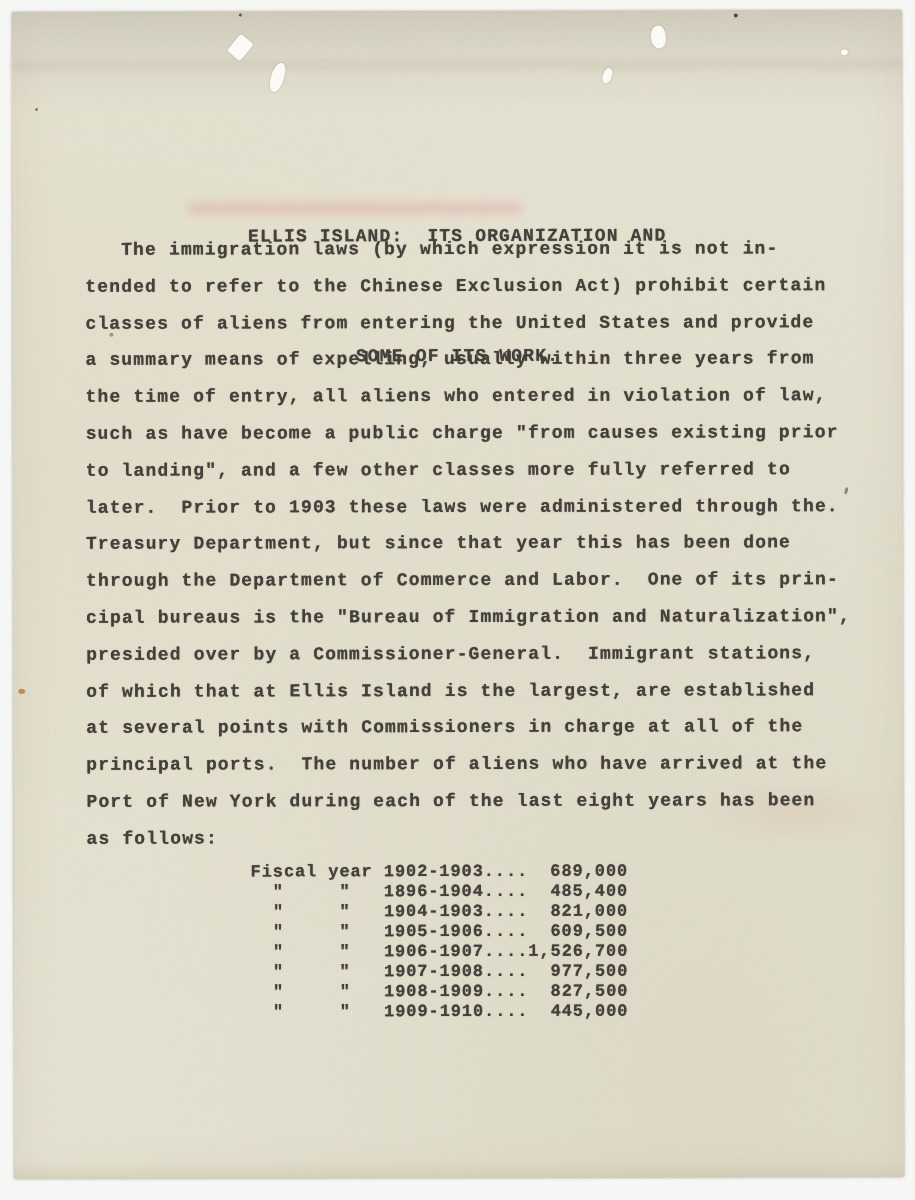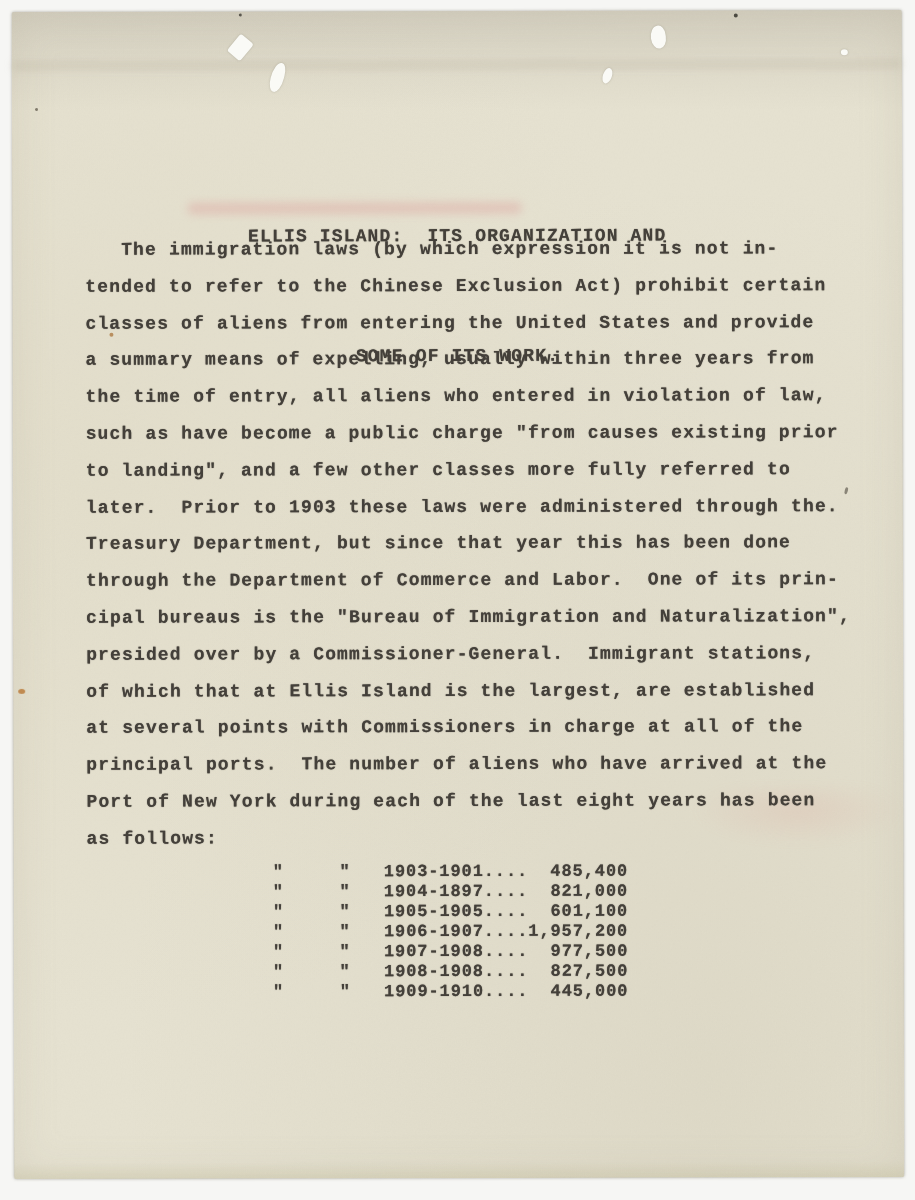--- a/index.html
+++ b/index.html
@@ -109,22 +109,23 @@
       <div class="p-line">cipal bureaus is the "Bureau of Immigration and Naturalization",</div>
       <div class="p-line">presided over by a Commissioner-General.  Immigrant stations,</div>
       <div class="p-line">of which that at Ellis Island is the largest, are established</div>
       <div class="p-line">at several points with Commissioners in charge at all of the</div>
       <div class="p-line">principal ports.  The number of aliens who have arrived at the</div>
       <div class="p-line">Port of New York during each of the last eight years has been</div>
       <div class="p-line">as follows:</div>
     </div>
 
   <div class="fiscal-table ink">
-      <div class="t-row"><span>  "     "   </span><span>1903-1901</span><span>....</span><span>  485,400</span></div>
-      <div class="t-row"><span>  "     "   </span><span>1904-1897</span><span>....</span><span>  821,000</span></div>
-      <div class="t-row"><span>  "     "   </span><span>1905-1905</span><span>....</span><span>  601,100</span></div>
-      <div class="t-row"><span>  "     "   </span><span>1906-1907</span><span>....</span><span>1,957,200</span></div>
+      <div class="t-row"><span>Fiscal year </span><span>1902-1903</span><span>....</span><span>  689,000</span></div>
+      <div class="t-row"><span>  "     "   </span><span>1896-1904</span><span>....</span><span>  485,400</span></div>
+      <div class="t-row"><span>  "     "   </span><span>1904-1903</span><span>....</span><span>  821,000</span></div>
+      <div class="t-row"><span>  "     "   </span><span>1905-1906</span><span>....</span><span>  609,500</span></div>
+      <div class="t-row"><span>  "     "   </span><span>1906-1907</span><span>....</span><span>1,526,700</span></div>
       <div class="t-row"><span>  "     "   </span><span>1907-1908</span><span>....</span><span>  977,500</span></div>
-      <div class="t-row"><span>  "     "   </span><span>1908-1908</span><span>....</span><span>  827,500</span></div>
+      <div class="t-row"><span>  "     "   </span><span>1908-1909</span><span>....</span><span>  827,500</span></div>
       <div class="t-row"><span>  "     "   </span><span>1909-1910</span><span>....</span><span>  445,000</span></div>
     </div>
 
 </div>
 
 </body></html>

